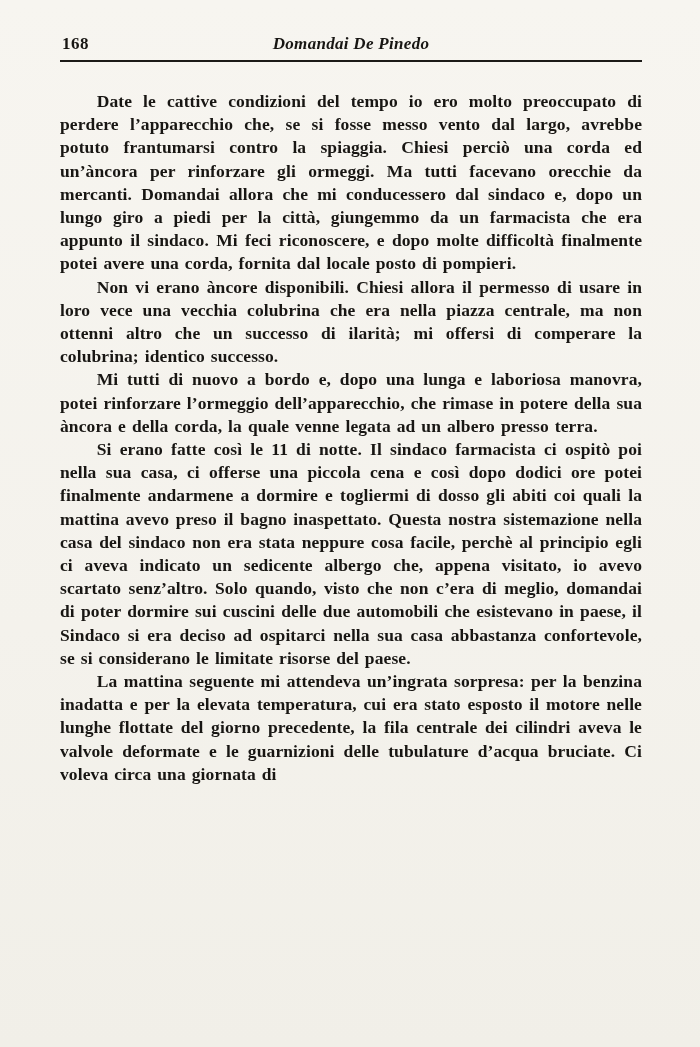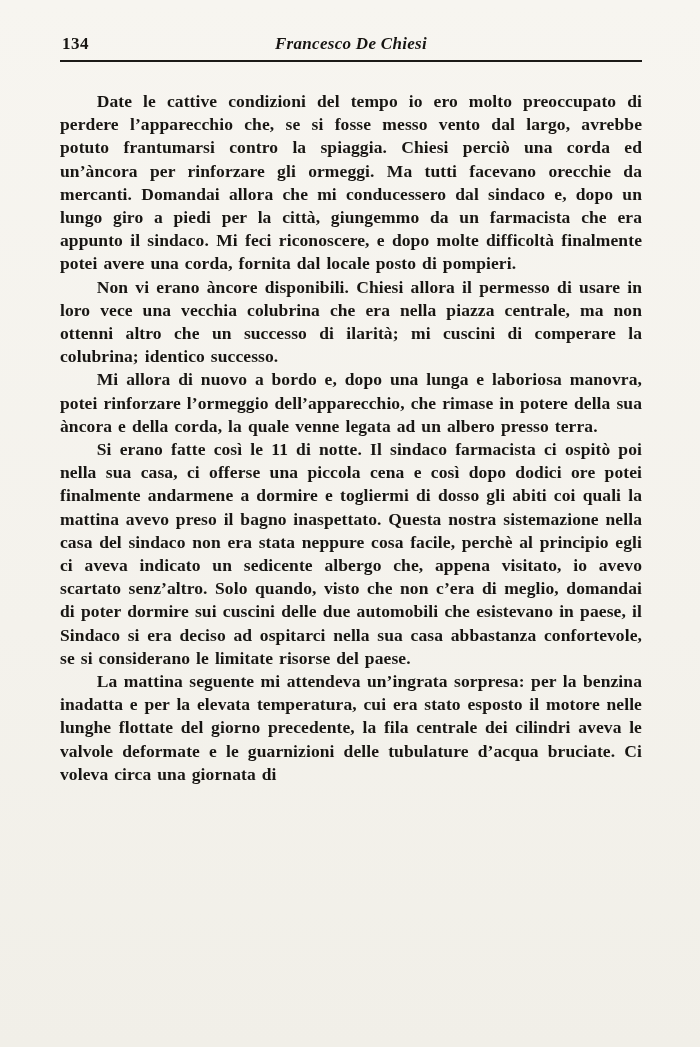--- a/index.html
+++ b/index.html
@@ -61,25 +61,25 @@
   .text-block p.indented {
     text-indent: 2.1em;
   }
 </style>
 </head>
 <body>
 
 <div class="page">
 
   <div class="page-header">
-    <span class="page-number">134</span>
-    <span class="running-title">Francesco De Chiesi</span>
+    <span class="page-number">168</span>
+    <span class="running-title">Domandai De Pinedo</span>
   </div>
 
   <div class="text-block">
     <p class="indented">Date le cattive condizioni del tempo io ero molto preoccupato di perdere l’apparecchio che, se si fosse messo vento dal largo, avrebbe potuto frantumarsi contro la spiaggia. Chiesi perciò una corda ed un’àncora per rinforzare gli ormeggi. Ma tutti facevano orecchie da mercanti. Domandai allora che mi conducessero dal sindaco e, dopo un lungo giro a piedi per la città, giungemmo da un farmacista che era appunto il sindaco. Mi feci riconoscere, e dopo molte difficoltà finalmente potei avere una corda, fornita dal locale posto di pompieri.</p>
-    <p class="indented">Non vi erano àncore disponibili. Chiesi allora il permesso di usare in loro vece una vecchia colubrina che era nella piazza centrale, ma non ottenni altro che un successo di ilarità; mi cuscini di comperare la colubrina; identico successo.</p>
-    <p class="indented">Mi allora di nuovo a bordo e, dopo una lunga e laboriosa manovra, potei rinforzare l’ormeggio dell’apparecchio, che rimase in potere della sua àncora e della corda, la quale venne legata ad un albero presso terra.</p>
+    <p class="indented">Non vi erano àncore disponibili. Chiesi allora il permesso di usare in loro vece una vecchia colubrina che era nella piazza centrale, ma non ottenni altro che un successo di ilarità; mi offersi di comperare la colubrina; identico successo.</p>
+    <p class="indented">Mi tutti di nuovo a bordo e, dopo una lunga e laboriosa manovra, potei rinforzare l’ormeggio dell’apparecchio, che rimase in potere della sua àncora e della corda, la quale venne legata ad un albero presso terra.</p>
     <p class="indented">Si erano fatte così le 11 di notte. Il sindaco farmacista ci ospitò poi nella sua casa, ci offerse una piccola cena e così dopo dodici ore potei finalmente andarmene a dormire e togliermi di dosso gli abiti coi quali la mattina avevo preso il bagno inaspettato. Questa nostra sistemazione nella casa del sindaco non era stata neppure cosa facile, perchè al principio egli ci aveva indicato un sedicente albergo che, appena visitato, io avevo scartato senz’altro. Solo quando, visto che non c’era di meglio, domandai di poter dormire sui cuscini delle due automobili che esistevano in paese, il Sindaco si era deciso ad ospitarci nella sua casa abbastanza confortevole, se si considerano le limitate risorse del paese.</p>
     <p class="indented">La mattina seguente mi attendeva un’ingrata sorpresa: per la benzina inadatta e per la elevata temperatura, cui era stato esposto il motore nelle lunghe flottate del giorno precedente, la fila centrale dei cilindri aveva le valvole deformate e le guarnizioni delle tubulature d’acqua bruciate. Ci voleva circa una giornata di</p>
   </div>
 
 </div>
 
 </body></html>

